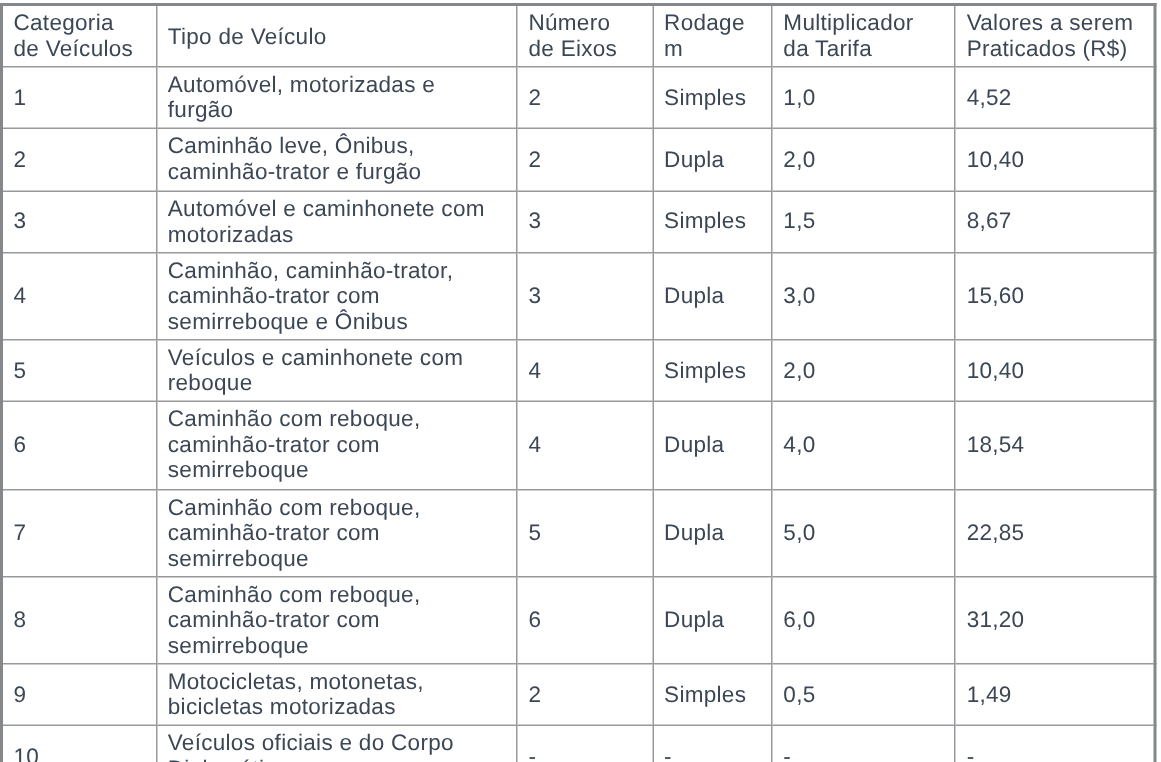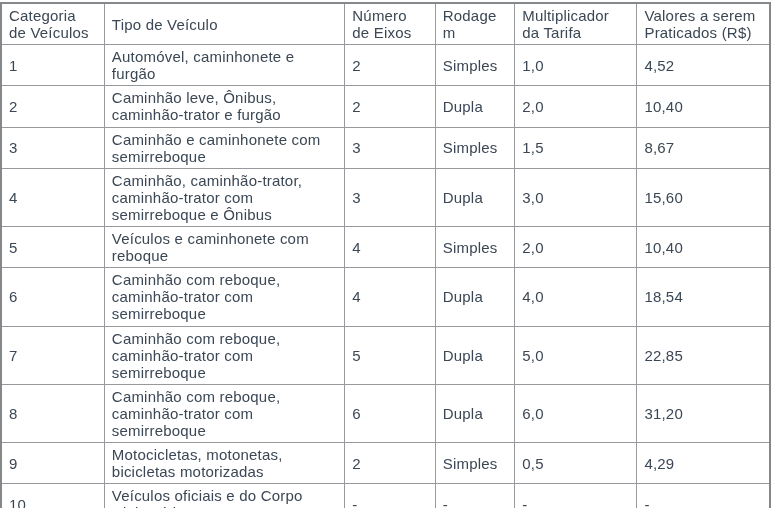--- a/index.html
+++ b/index.html
@@ -58,37 +58,37 @@
       <th>Tipo de Veículo</th>
       <th>Número de Eixos</th>
       <th>Rodagem</th>
       <th>Multiplicador da Tarifa</th>
       <th>Valores a serem Praticados (R$)</th>
     </tr>
   </thead>
   <tbody>
     <tr>
       <td>1</td>
-      <td>Automóvel, caminhonete e furgão</td>
+      <td>Automóvel, motorizadas e furgão</td>
       <td>2</td>
       <td>Simples</td>
       <td>1,0</td>
       <td>4,52</td>
     </tr>
     <tr>
       <td>2</td>
       <td>Caminhão leve, Ônibus, caminhão-trator e furgão</td>
       <td>2</td>
       <td>Dupla</td>
       <td>2,0</td>
       <td>10,40</td>
     </tr>
     <tr>
       <td>3</td>
-      <td>Caminhão e caminhonete com semirreboque</td>
+      <td>Automóvel e caminhonete com motorizadas</td>
       <td>3</td>
       <td>Simples</td>
       <td>1,5</td>
       <td>8,67</td>
     </tr>
     <tr>
       <td>4</td>
       <td>Caminhão, caminhão-trator, caminhão-trator com semirreboque e Ônibus</td>
       <td>3</td>
       <td>Dupla</td>
@@ -126,21 +126,21 @@
       <td>Dupla</td>
       <td>6,0</td>
       <td>31,20</td>
     </tr>
     <tr>
       <td>9</td>
       <td>Motocicletas, motonetas, bicicletas motorizadas</td>
       <td>2</td>
       <td>Simples</td>
       <td>0,5</td>
-      <td>4,29</td>
+      <td>1,49</td>
     </tr>
     <tr>
       <td>10</td>
       <td>Veículos oficiais e do Corpo Diplomático</td>
       <td>-</td>
       <td>-</td>
       <td>-</td>
       <td>-</td>
     </tr>
   </tbody>

